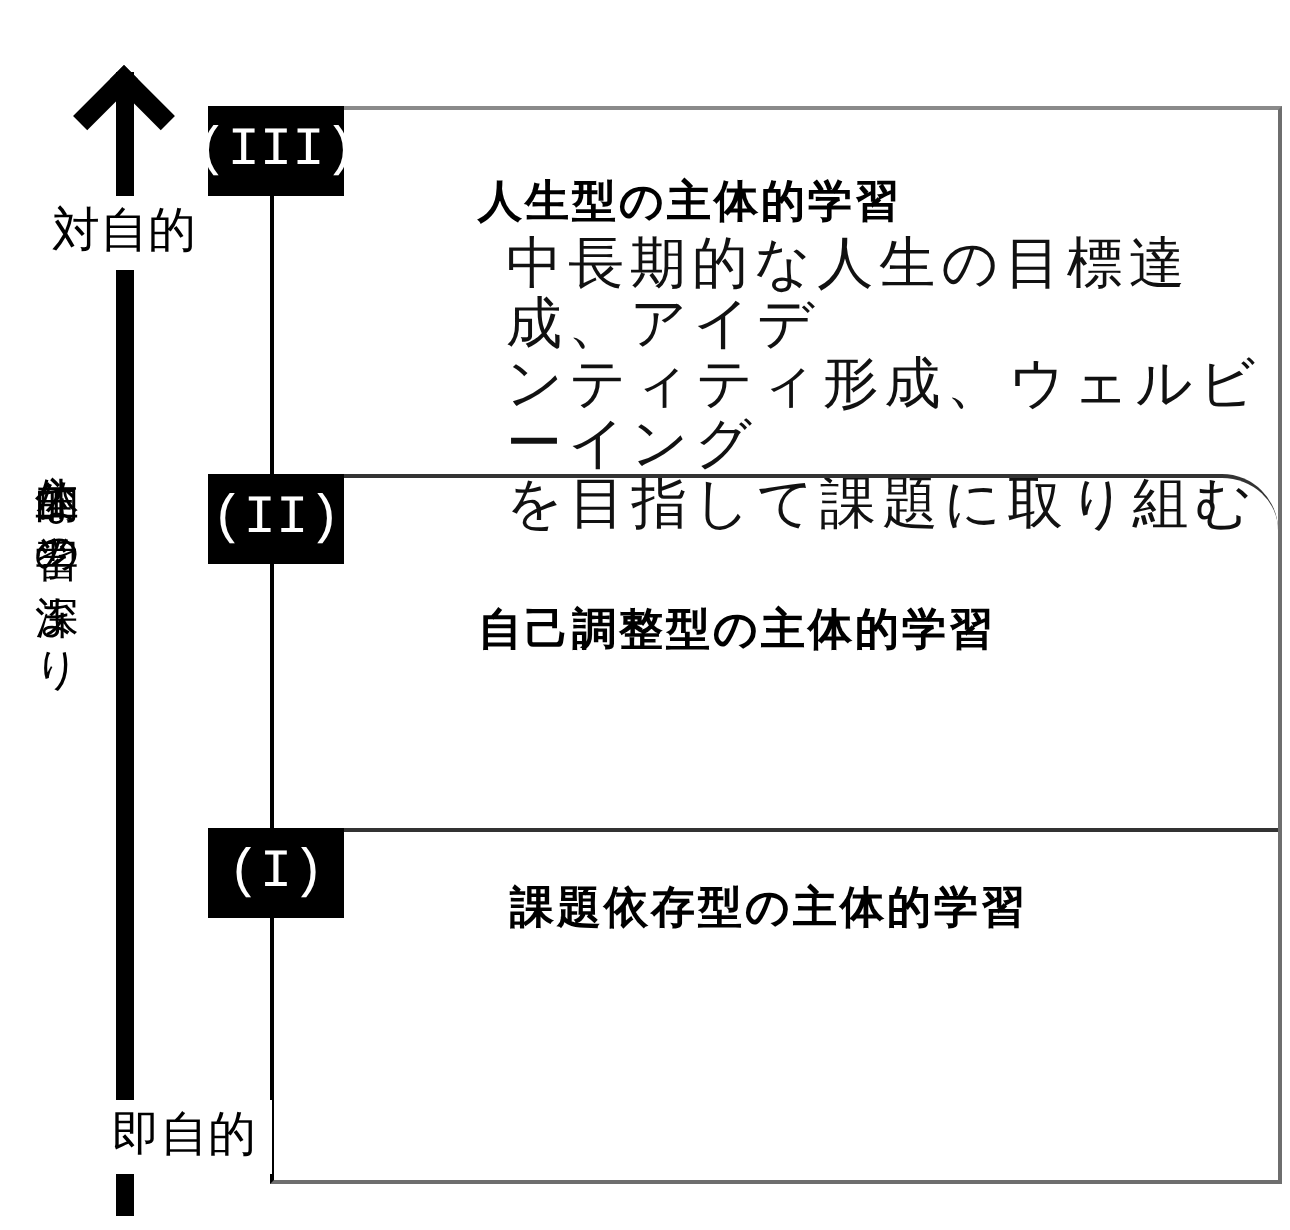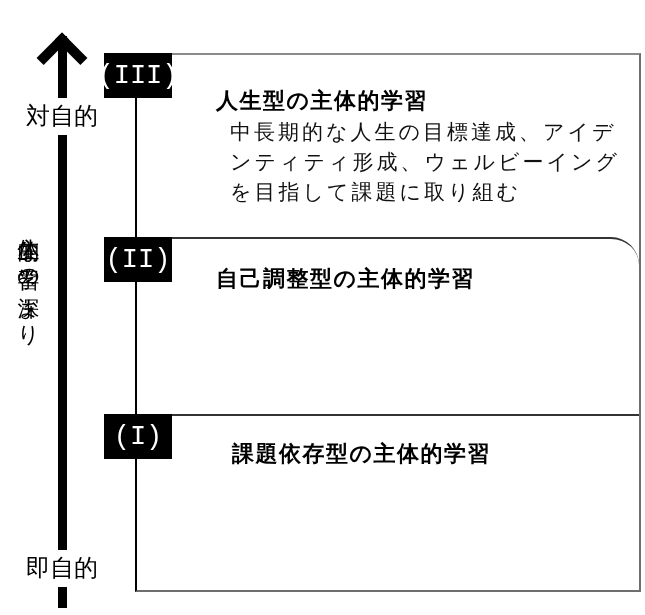--- a/index.html
+++ b/index.html
@@ -44,21 +44,21 @@
     width: 88px;
     text-align: center;
     background: var(--background, #ffffff);
     font-weight: normal;
     font-size: 24px;
     line-height: 1.2;
     padding: 4px 0;
     z-index: 2;
   }
   .axis-label.top { top: 98px; }
-  .axis-label.bottom { top: 550px; }
+  .axis-label.bottom { top: 550px; margin-left: 30px; }
   .axis-title {
     position: absolute;
     left: 15px;
     top: 220px;
     writing-mode: vertical-rl;
     text-orientation: mixed;
     font-size: 22px;
     letter-spacing: 1.5px;
     line-height: 1.25;
     z-index: 2;
@@ -94,36 +94,36 @@
     height: 45px;
     background: var(--label-bg, #000000);
     color: var(--label-text, #ffffff);
     font-family: Liberation Mono, monospace;
     font-size: 27px;
     display: flex;
     align-items: center;
     justify-content: center;
     z-index: 3;
   }
-  .level-content { padding-left: 79px; }
+  .level-content { padding-left: 102px; }
   .level-3 .level-content { padding-top: 33px; }
-  .level-2 .level-content { padding-top: 27px; }
+  .level-2 .level-content { padding-top: 27px; margin-top: 36px; }
   .level-1 .level-content { padding-top: 25px; margin-left: 16px; }
 
   .level-title {
     margin: 0;
     font-size: 22px;
     font-weight: bold;
     letter-spacing: 1.5px;
     line-height: 26px;
     color: #000000;
   }
   .level-desc {
     margin: 3px 0 0 14px;
-    font-size: 21px;
+    font-size: 28px;
     line-height: 30px;
     letter-spacing: 3px;
     white-space: pre-line;
     color: #111111;
   }
 </style>
 </head>
 <body>
 
 <div class="canvas">

